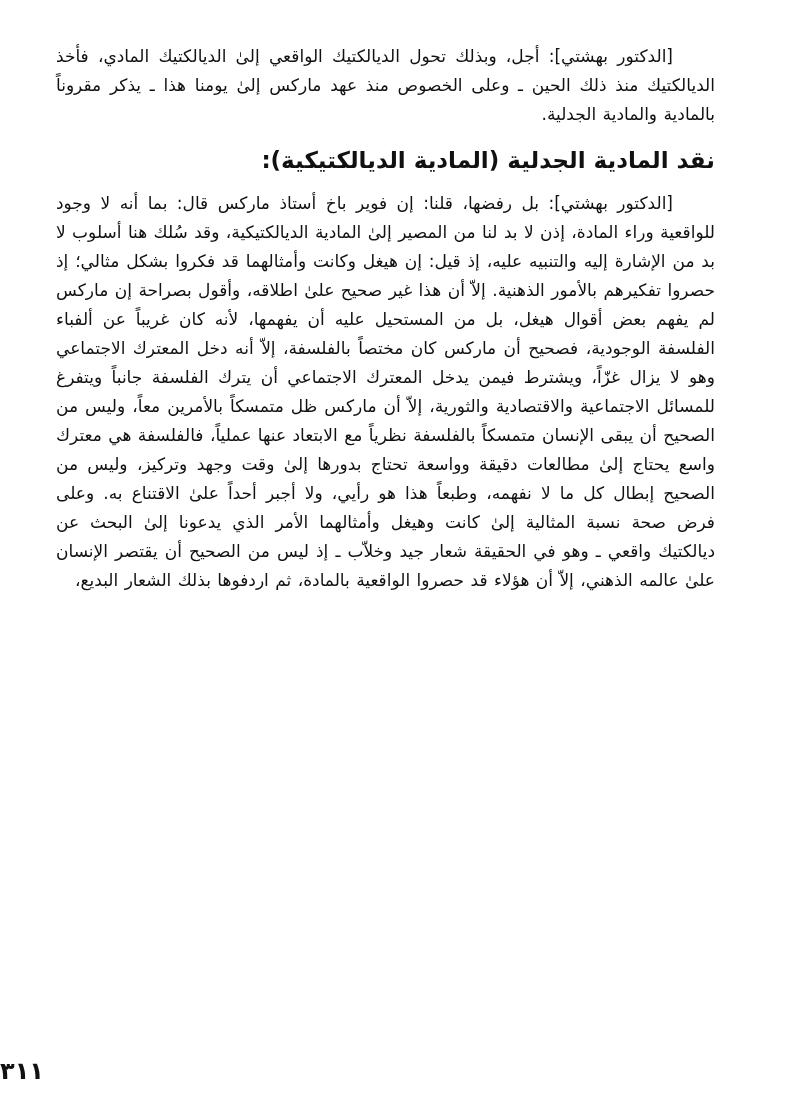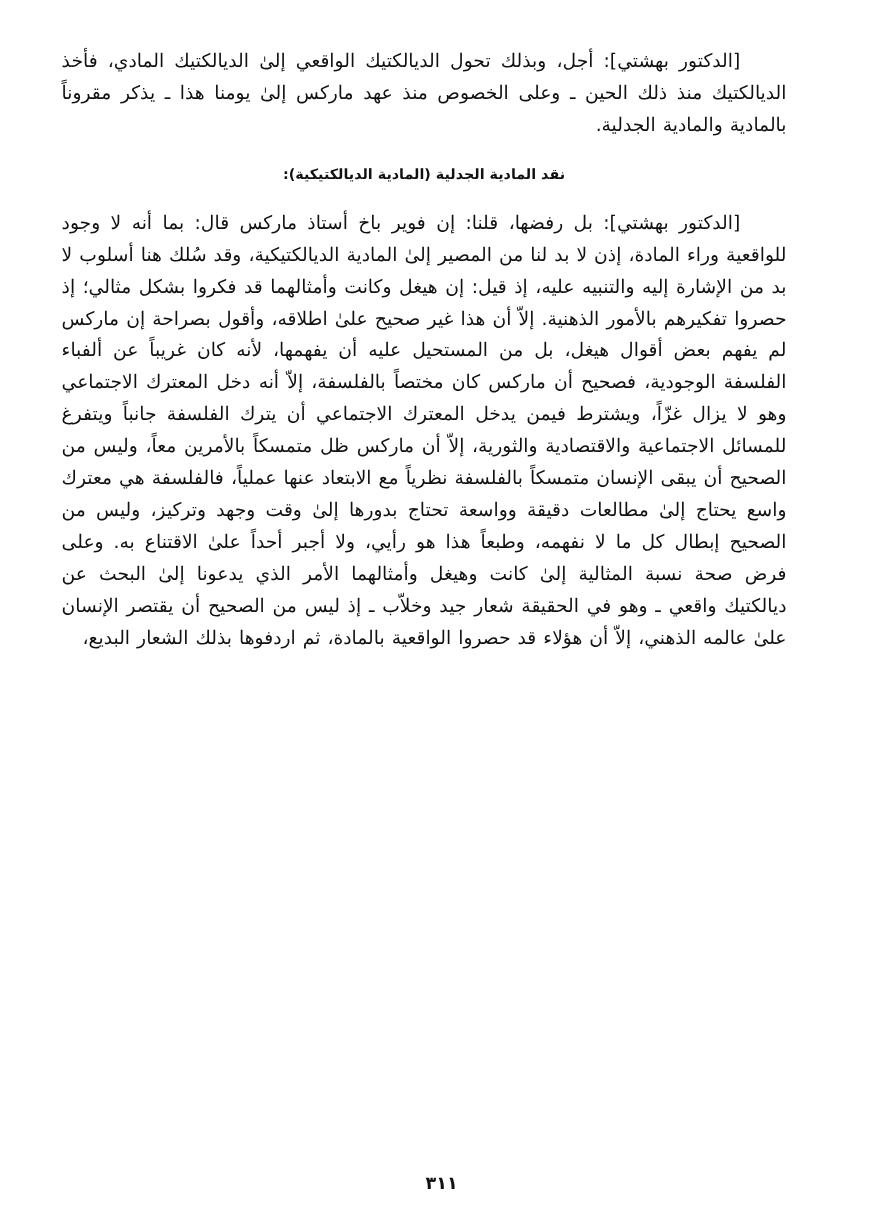--- a/index.html
+++ b/index.html
@@ -32,33 +32,33 @@
     text-align: justify;
     text-justify: inter-word;
     text-indent: 42px;
     word-spacing: 1px;
   }
   .para.q {
     margin-bottom: 10px;
   }
   .heading {
     margin: 16px 0 14px 0;
-    font-size: 13px;
+    font-size: 23px;
     line-height: 30px;
     font-weight: bold;
-    text-align: center;
+    text-align: right;
     text-indent: 0;
   }
   .page-number {
     position: absolute;
     bottom: 28px;
     left: 0;
     width: 100%;
-    text-align: center;
-    font-size: 16px;
+    text-align: left;
+    font-size: 24px;
     font-weight: bold;
     direction: rtl;
   }
 </style>
 </head>
 <body>
 
 <div class="page">
   <p class="para q">[الدكتور بهشتي]: أجل، وبذلك تحول الديالكتيك الواقعي إلىٰ الديالكتيك المادي، فأخذ الديالكتيك منذ ذلك الحين ـ وعلى الخصوص منذ عهد ماركس إلىٰ يومنا هذا ـ يذكر مقروناً بالمادية والمادية الجدلية.</p>
 

